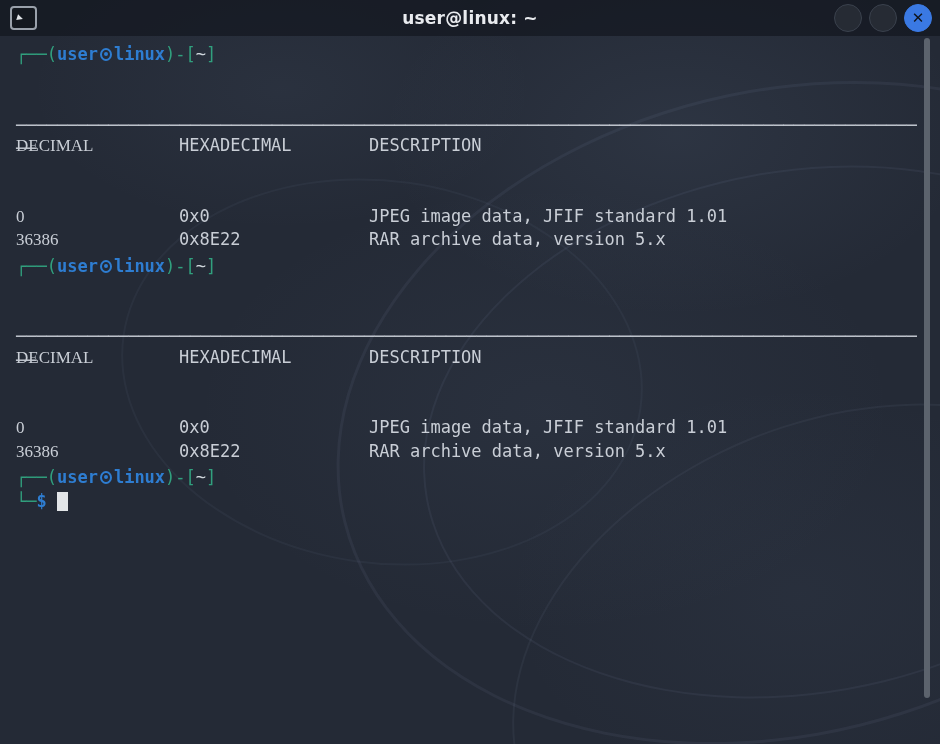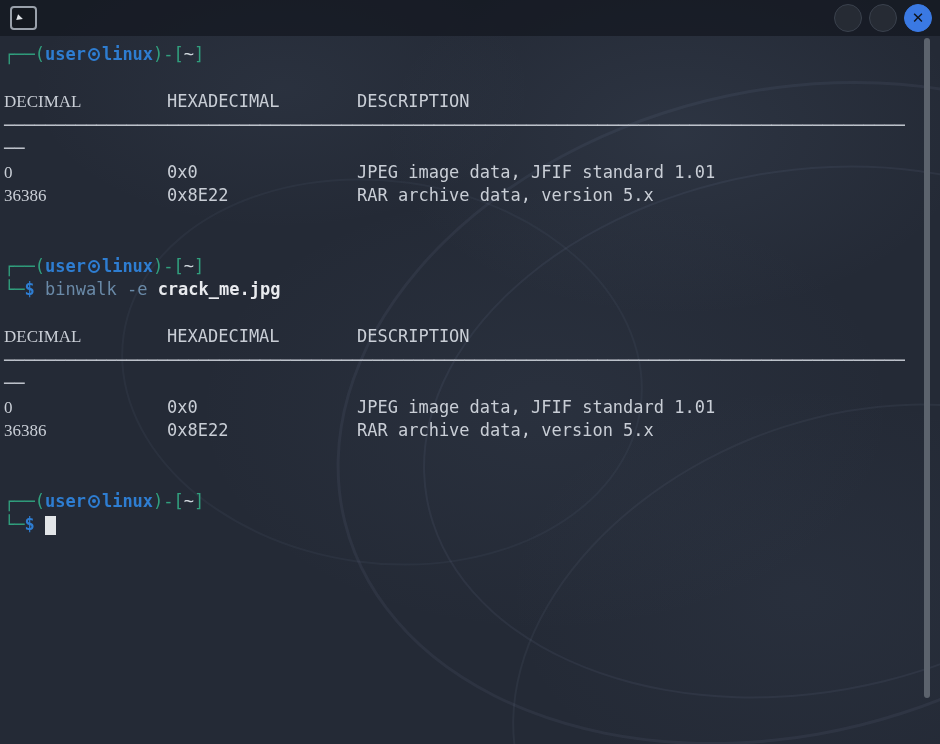--- a/index.html
+++ b/index.html
@@ -55,34 +55,34 @@
   
   .menubar {
     height:37px; background:rgba(18,22,29,0.50);
     display:flex; align-items:center; padding-left:5px;
   }
   .menu-item { padding:0 9px; color:#edeae3; font-size:18px; font-weight:600; cursor:default; }
 
   
   .terminal {
     position:relative; height:671px; box-sizing:border-box;
-    padding:7px 0 0 4px;
+    padding:7px 0 0 16px;
     font-family:"DejaVu Sans Mono","Liberation Mono",monospace;
     font-size:17px; line-height:23.5px; color:#c9ced6;
   }
   .line { white-space:pre; height:23.5px; }
   .green  { color:#31a07e; }
   .blue   { color:#2e7dd1; font-weight:bold; }
   .cmd    { color:#6a8aa8; }
   .arg    { color:#e8eaee; font-weight:bold; }
   .path   { color:#ced5db; }
   .sep    { color:#c4c9d1; }
 
   .col-dec { display:inline-block; width:163px;font-family:Liberation Serif, serif; }
-  .col-hex { display:inline-block; width:190px; }
+  .col-hex { display:inline-block; width:190px;margin-top:44px; }
 
   .kali-at {
     display:inline-block; width:12px; height:13px; box-sizing:border-box;
     border:2px solid #2e7dd1; border-radius:50%;
     position:relative; top:1px; margin:0 2px;
   }
   .kali-at::after {
     content:""; position:absolute; left:2px; top:2px; width:4px; height:4px;
     border-radius:50%; background:#2e7dd1;
   }
@@ -104,20 +104,21 @@
 <div class="swirl s2"></div>
 <div class="swirl s3"></div>
 <div class="swirl s4"></div>
 
 <div class="chrome">
 
   <div class="titlebar">
     <div class="term-icon">
         <span class="glyph"></span>
       </div>
+    <div class="title">user@linux: ~</div>
     <div class="winbtns">
       <div class="winbtn"></div>
       <div class="winbtn"></div>
       <div class="winbtn close">
           <span class="x">✕</span>
         </div>
     </div>
   </div>
 
 
@@ -128,21 +129,20 @@
 
     <div class="line"><span class="col-dec">DECIMAL</span><span class="col-hex">HEXADECIMAL</span><span>DESCRIPTION</span></div>
     <div class="line sep">────────────────────────────────────────────────────────────────────────────────────────</div>
     <div class="line sep">──</div>
     <div class="line"><span class="col-dec">0</span><span class="col-hex">0x0</span><span>JPEG image data, JFIF standard 1.01</span></div>
     <div class="line"><span class="col-dec">36386</span><span class="col-hex">0x8E22</span><span>RAR archive data, version 5.x</span></div>
     <div class="line"></div>
     <div class="line"></div>
 
     <div class="line"><span class="green">┌──(</span><span class="blue">user</span><span class="kali-at"></span><span class="blue">linux</span><span class="green">)-[</span><span class="path">~</span><span class="green">]</span></div>
-    <div class="line"><span class="green">└─</span><span class="blue">$</span> <span class="cmd">binwalk</span> <span class="cmd">-e</span> <span class="arg">crack_me.jpg</span></div>
     <div class="line"></div>
 
     <div class="line"><span class="col-dec">DECIMAL</span><span class="col-hex">HEXADECIMAL</span><span>DESCRIPTION</span></div>
     <div class="line sep">────────────────────────────────────────────────────────────────────────────────────────</div>
     <div class="line sep">──</div>
     <div class="line"><span class="col-dec">0</span><span class="col-hex">0x0</span><span>JPEG image data, JFIF standard 1.01</span></div>
     <div class="line"><span class="col-dec">36386</span><span class="col-hex">0x8E22</span><span>RAR archive data, version 5.x</span></div>
     <div class="line"></div>
     <div class="line"></div>
 

